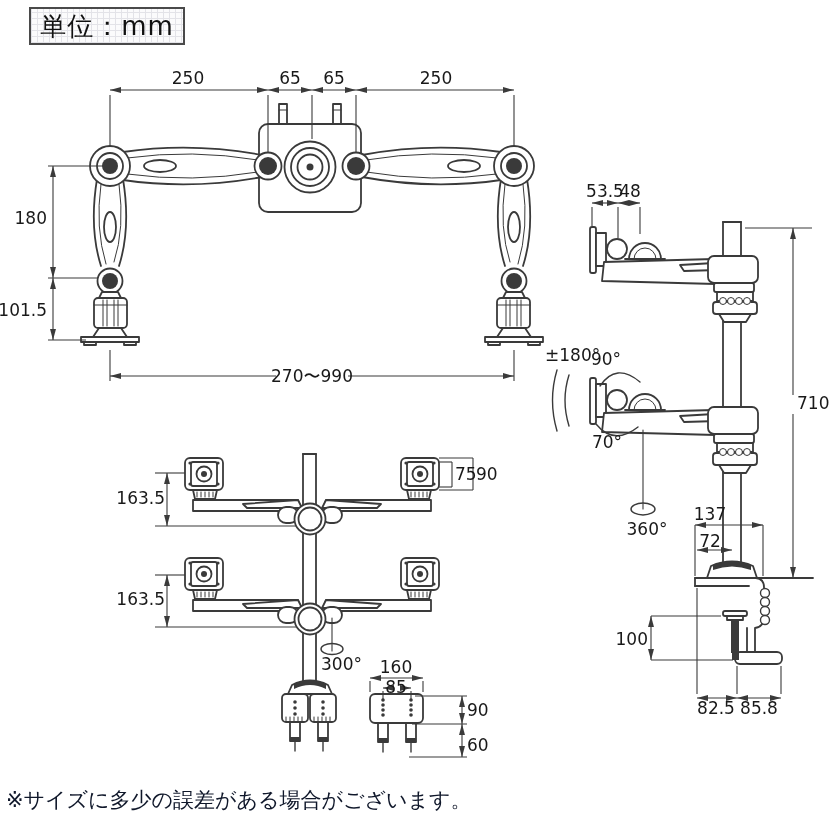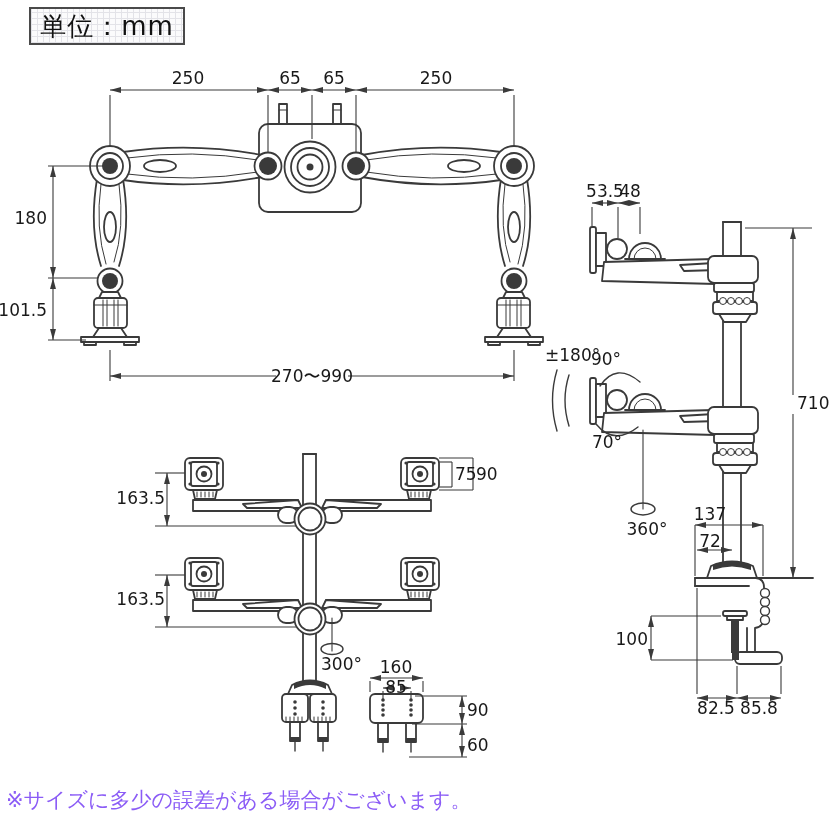--- a/index.html
+++ b/index.html
@@ -5,21 +5,21 @@
   html,body{margin:0;padding:0;background:#fff;}
   .page{position:relative;width:830px;height:830px;background:#ffffff;overflow:hidden;
         font-family:"DejaVu Sans","Liberation Sans",sans-serif;}
   .unit-box{position:absolute;left:29px;top:7px;width:156px;height:38px;
     border:2px solid #4a4a4a;box-sizing:border-box;
     background:
       repeating-linear-gradient(0deg,#e3e3e8 0 1px,transparent 1px 6px),
       repeating-linear-gradient(90deg,#e3e3e8 0 1px,transparent 1px 6px),#fbfbfc;
     display:flex;align-items:flex-start;justify-content:center;}
   .unit-box span{font-size:26px;color:#111;letter-spacing:1px;}
-  .footnote{position:absolute;left:6px;top:786px;font-size:21px;color:#8b5cf6;}
+  .footnote{position:absolute;left:6px;top:786px;font-size:21px;color:#0f172a;}
   svg{position:absolute;left:0;top:0;}
   svg text{font-family:"DejaVu Sans","Liberation Sans",sans-serif;font-size:17px;fill:#191919;}
 </style>
 </head>
 <body>
 
 <div class="page">
 
   <div class="unit-box">
     <span>単位：mm</span>

